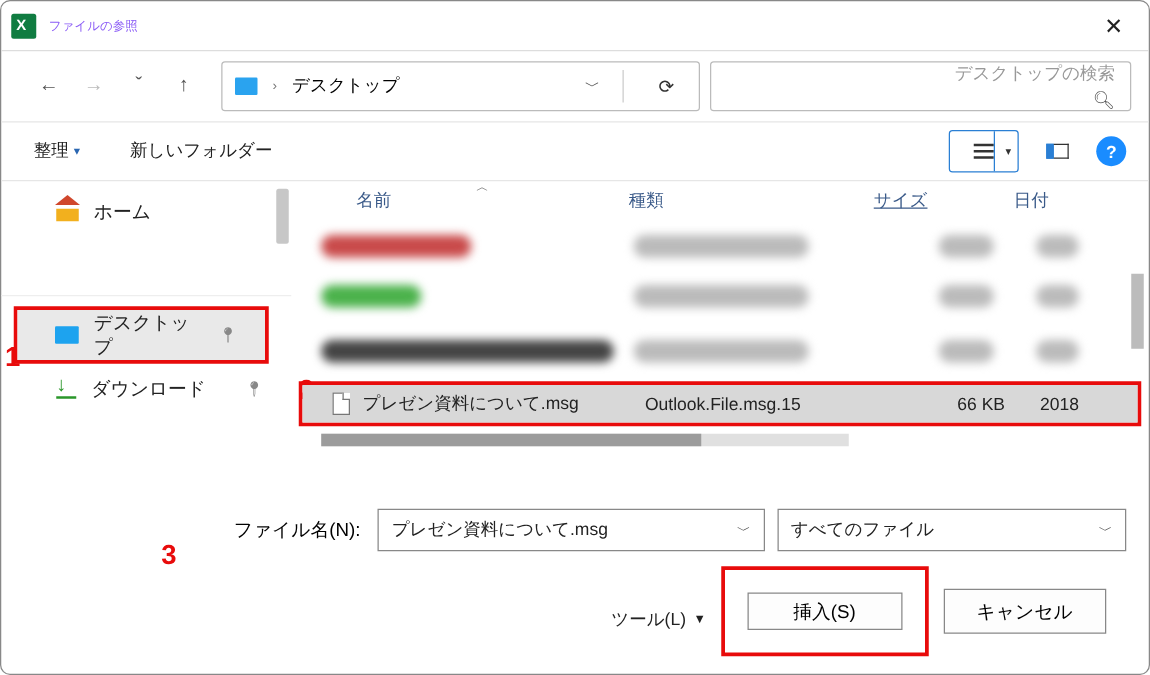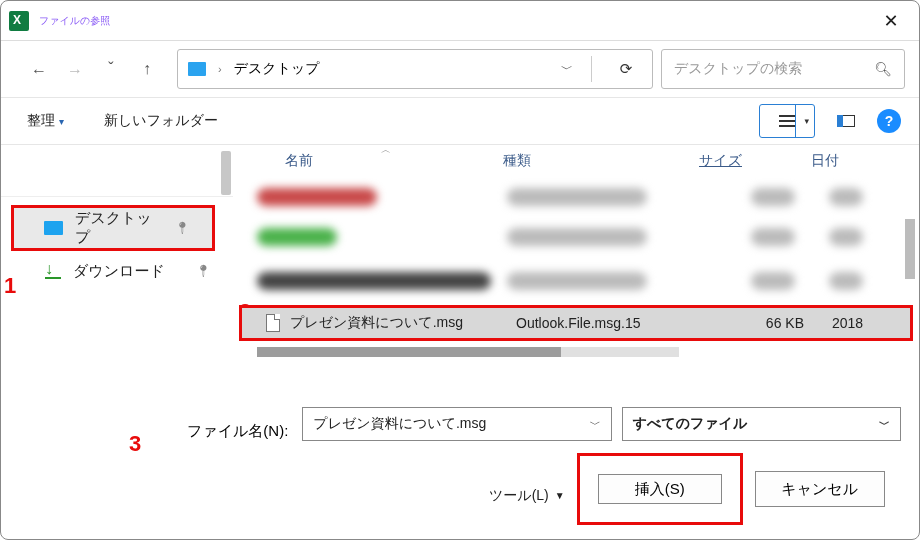--- a/index.html
+++ b/index.html
@@ -76,24 +76,25 @@
     width:18px; height:14px;
     background:#2aa3ef;
     border-radius:1px;
     position:relative;
   }
   .chev { color:#777; font-size:11px; padding:0 4px;}
   .path-box .spacer { flex:1; }
   .path-drop { color:#555; font-size:12px; }
   .refresh-btn { width:32px; display:flex; justify-content:center; color:#333; font-size:15px;}
   .search-box {
-    width:244px; height:40px;
+    width:337px; height:40px;
     border:1px solid #bbb; border-radius:3px;
-    display:flex; align-items:center; padding:0 12px;
+    display:flex; align-items:flex-end; padding:0 12px;
     color:#999;
+    flex-direction:column;
   }
   .search-box .sp { flex:1; }
   .search-icon { color:#555; font-size:14px; }
 
   
   .toolbar {
     display:flex; align-items:center;
     height:48px; padding:0 18px;
     border-top:1px solid #e6e6e6;
     border-bottom:1px solid #e6e6e6;
@@ -206,30 +207,30 @@
   .fl-scroll {
     position:absolute; right:4px; top:74px; width:10px; height:60px;
     background:#bcbcbc;
   }
 
   
   .bottom {
     padding:10px 18px 14px 18px;
     display:flex; flex-direction:column; gap:12px;
   }
-  .row-fname { display:flex; align-items:flex-end; gap:10px; }
+  .row-fname { display:flex; align-items:center; gap:10px; }
   .row-fname .lbl { width:274px; text-align:right; padding-right:4px; font-size:15px;}
   .combo {
     height:34px; border:1px solid #888; background:#fff;
     display:flex; align-items:center; padding:0 10px;
   }
   .combo .txt{ flex:1; color:#222; font-size:14px;}
   .combo .car{ color:#444; font-size:11px; }
   .combo.fname { width:310px; }
-  .combo.filter { width:280px;font-weight:bold; }
+  .combo.filter { width:280px; }
   .row-btns{ display:flex; align-items:center; gap:12px; padding-left:470px; }
   .tools{ font-size:14px; color:#222; display:flex; align-items:center; gap:6px;margin-top:13px;}
   .tools .car{ font-size:10px; color:#222; }
   .btn {
     width:130px; height:36px; border:1px solid #888;
     display:flex; align-items:center; justify-content:center;
     background:#fdfdfd; font-size:15px; cursor:pointer;
   }
   .insert-box{ border:3px solid #e80b0b; padding:18px;}
   .insert-box .btn{ width:124px; height:30px;}
@@ -306,20 +307,24 @@
           <span class="sq" style="border-left:none"></span>
       </div>
       <div class="help-btn">?</div>
     </div>
   </div>
 
   <div class="body">
 
     <div class="sidebar">
       <div class="sb-scroll"></div>
+      <div class="sb-item">
+        <span class="ic-home"></span>
+        <span>ホーム</span>
+      </div>
       <div class="sb-spacer"></div>
 
       <div class="ann" style="left:3px; top:128px;">1</div>
       <div class="red-box" style="margin:0 18px 0 10px;">
         <div class="sb-item selected" style="padding-left:30px;">
           <span class="ic-desktop"></span>
           <span>デスクトップ</span>
           <span class="pin">📍︎</span>
         </div>
       </div>

